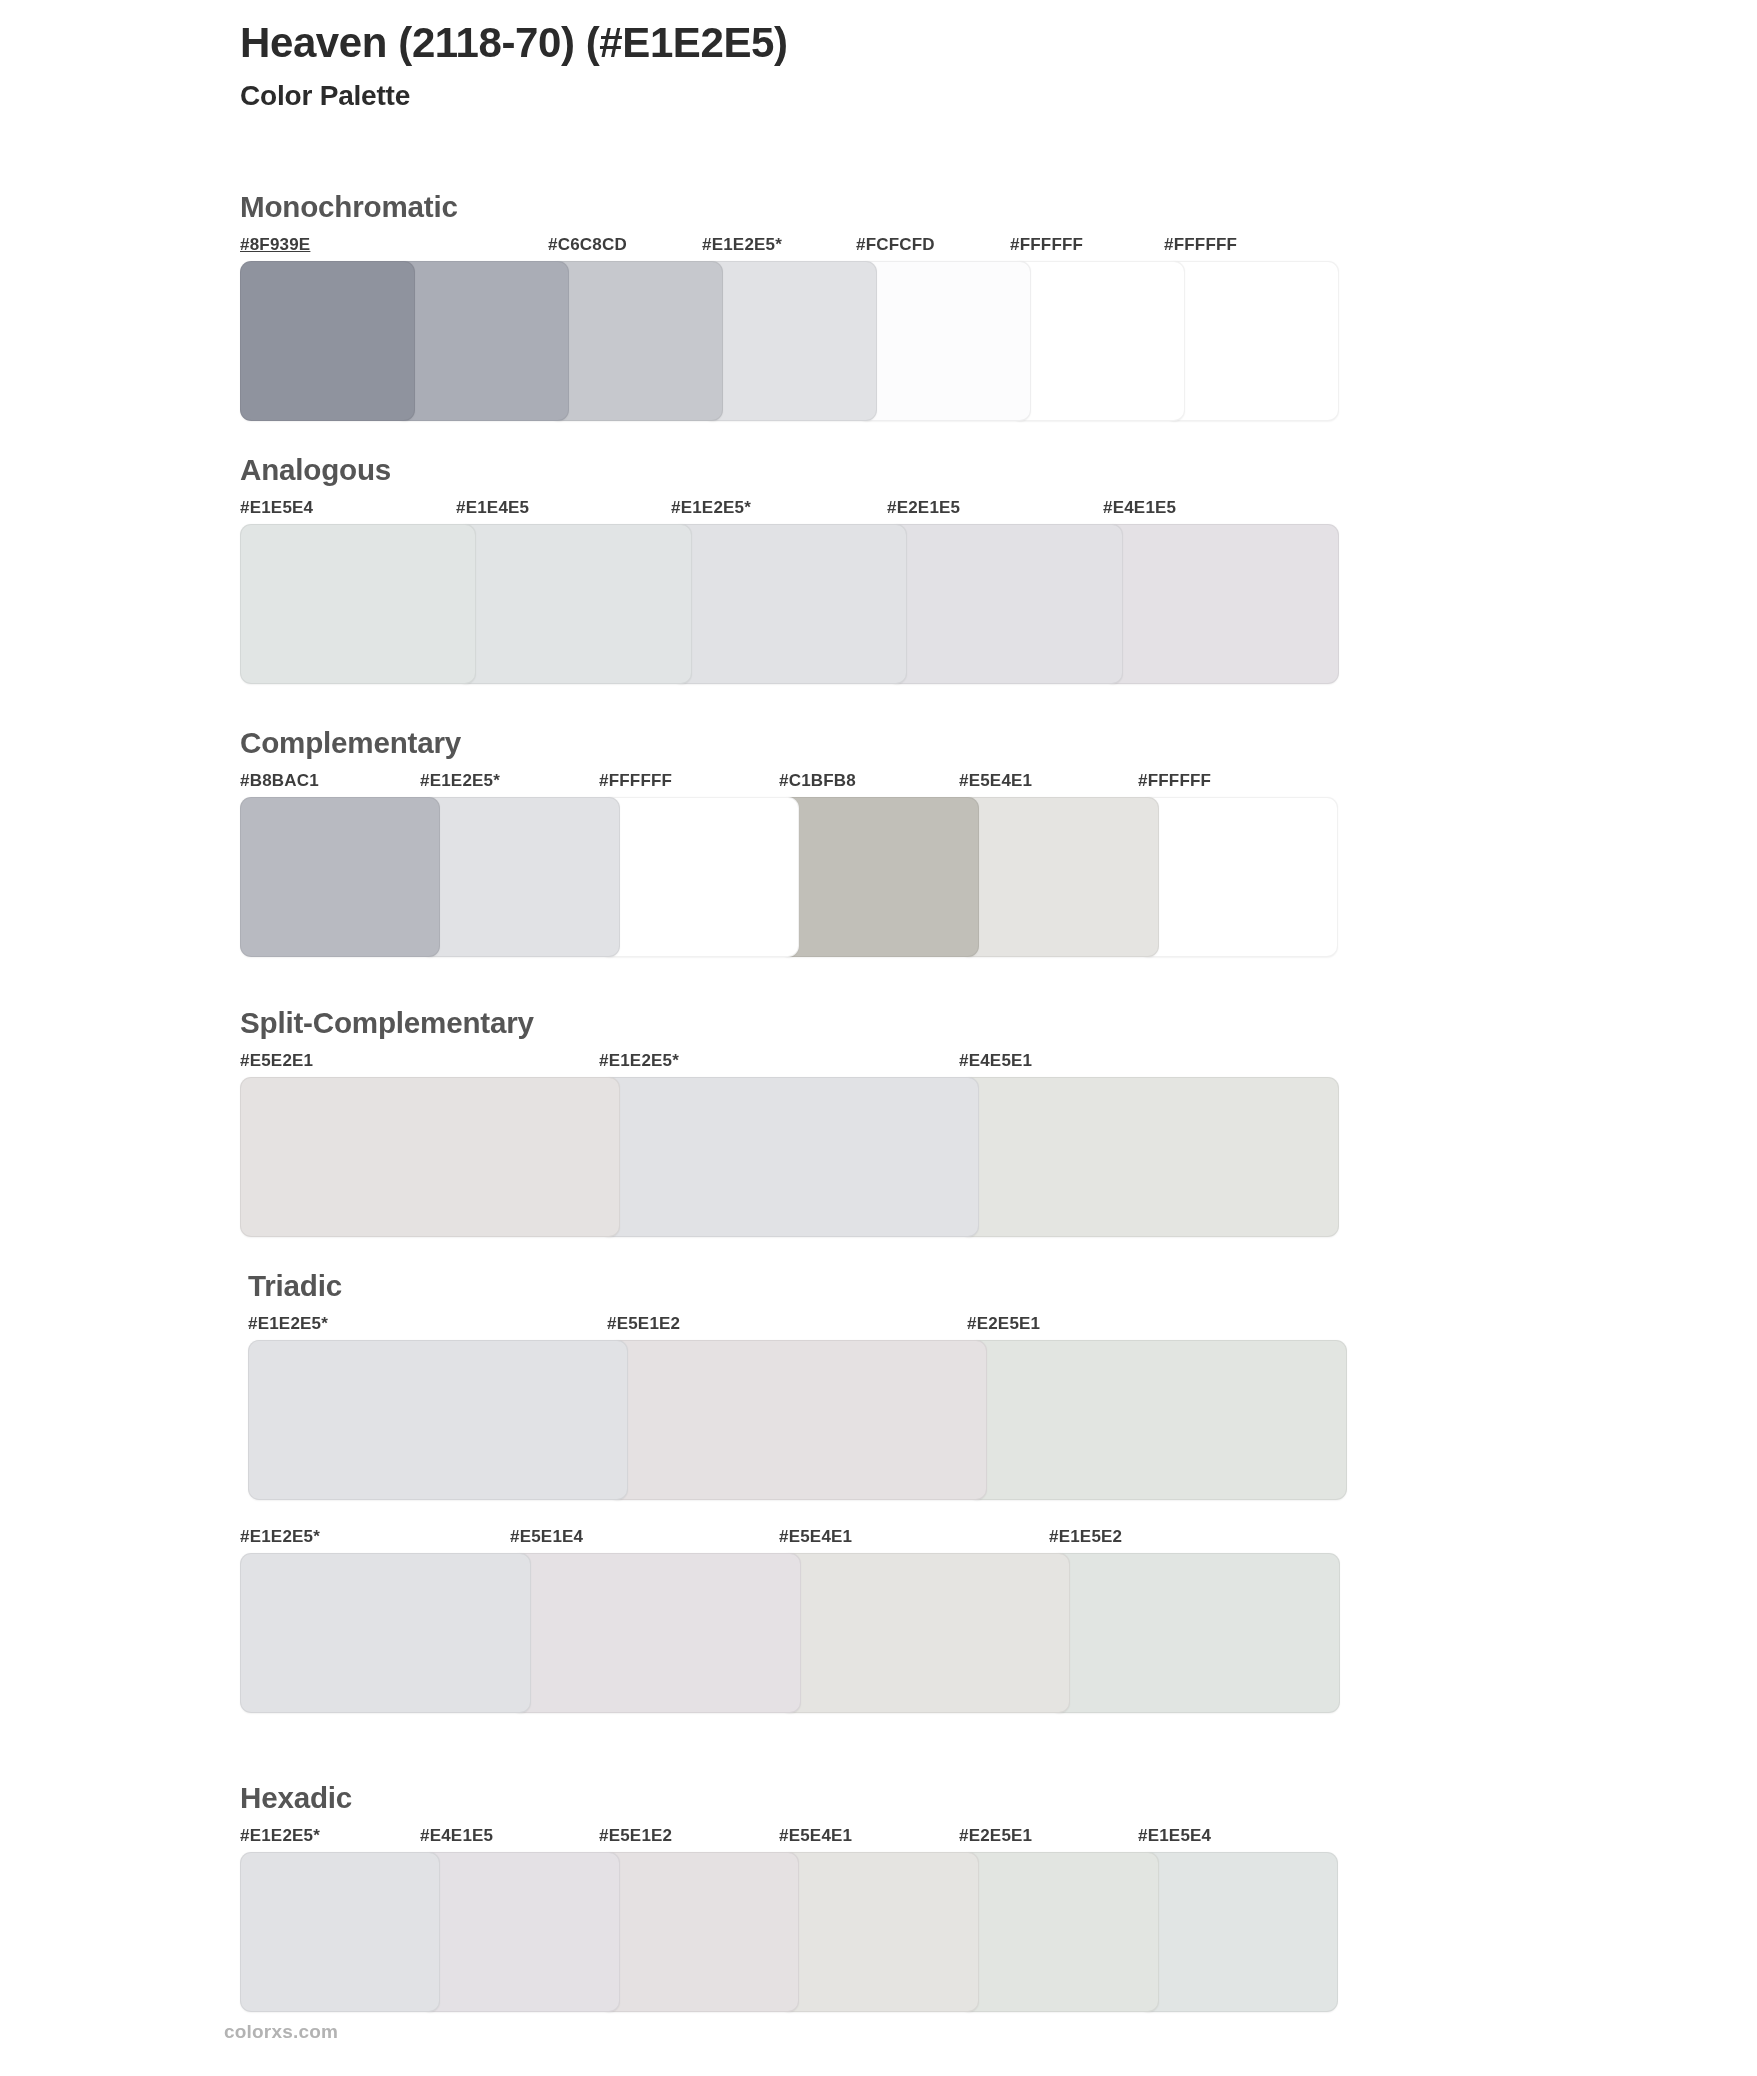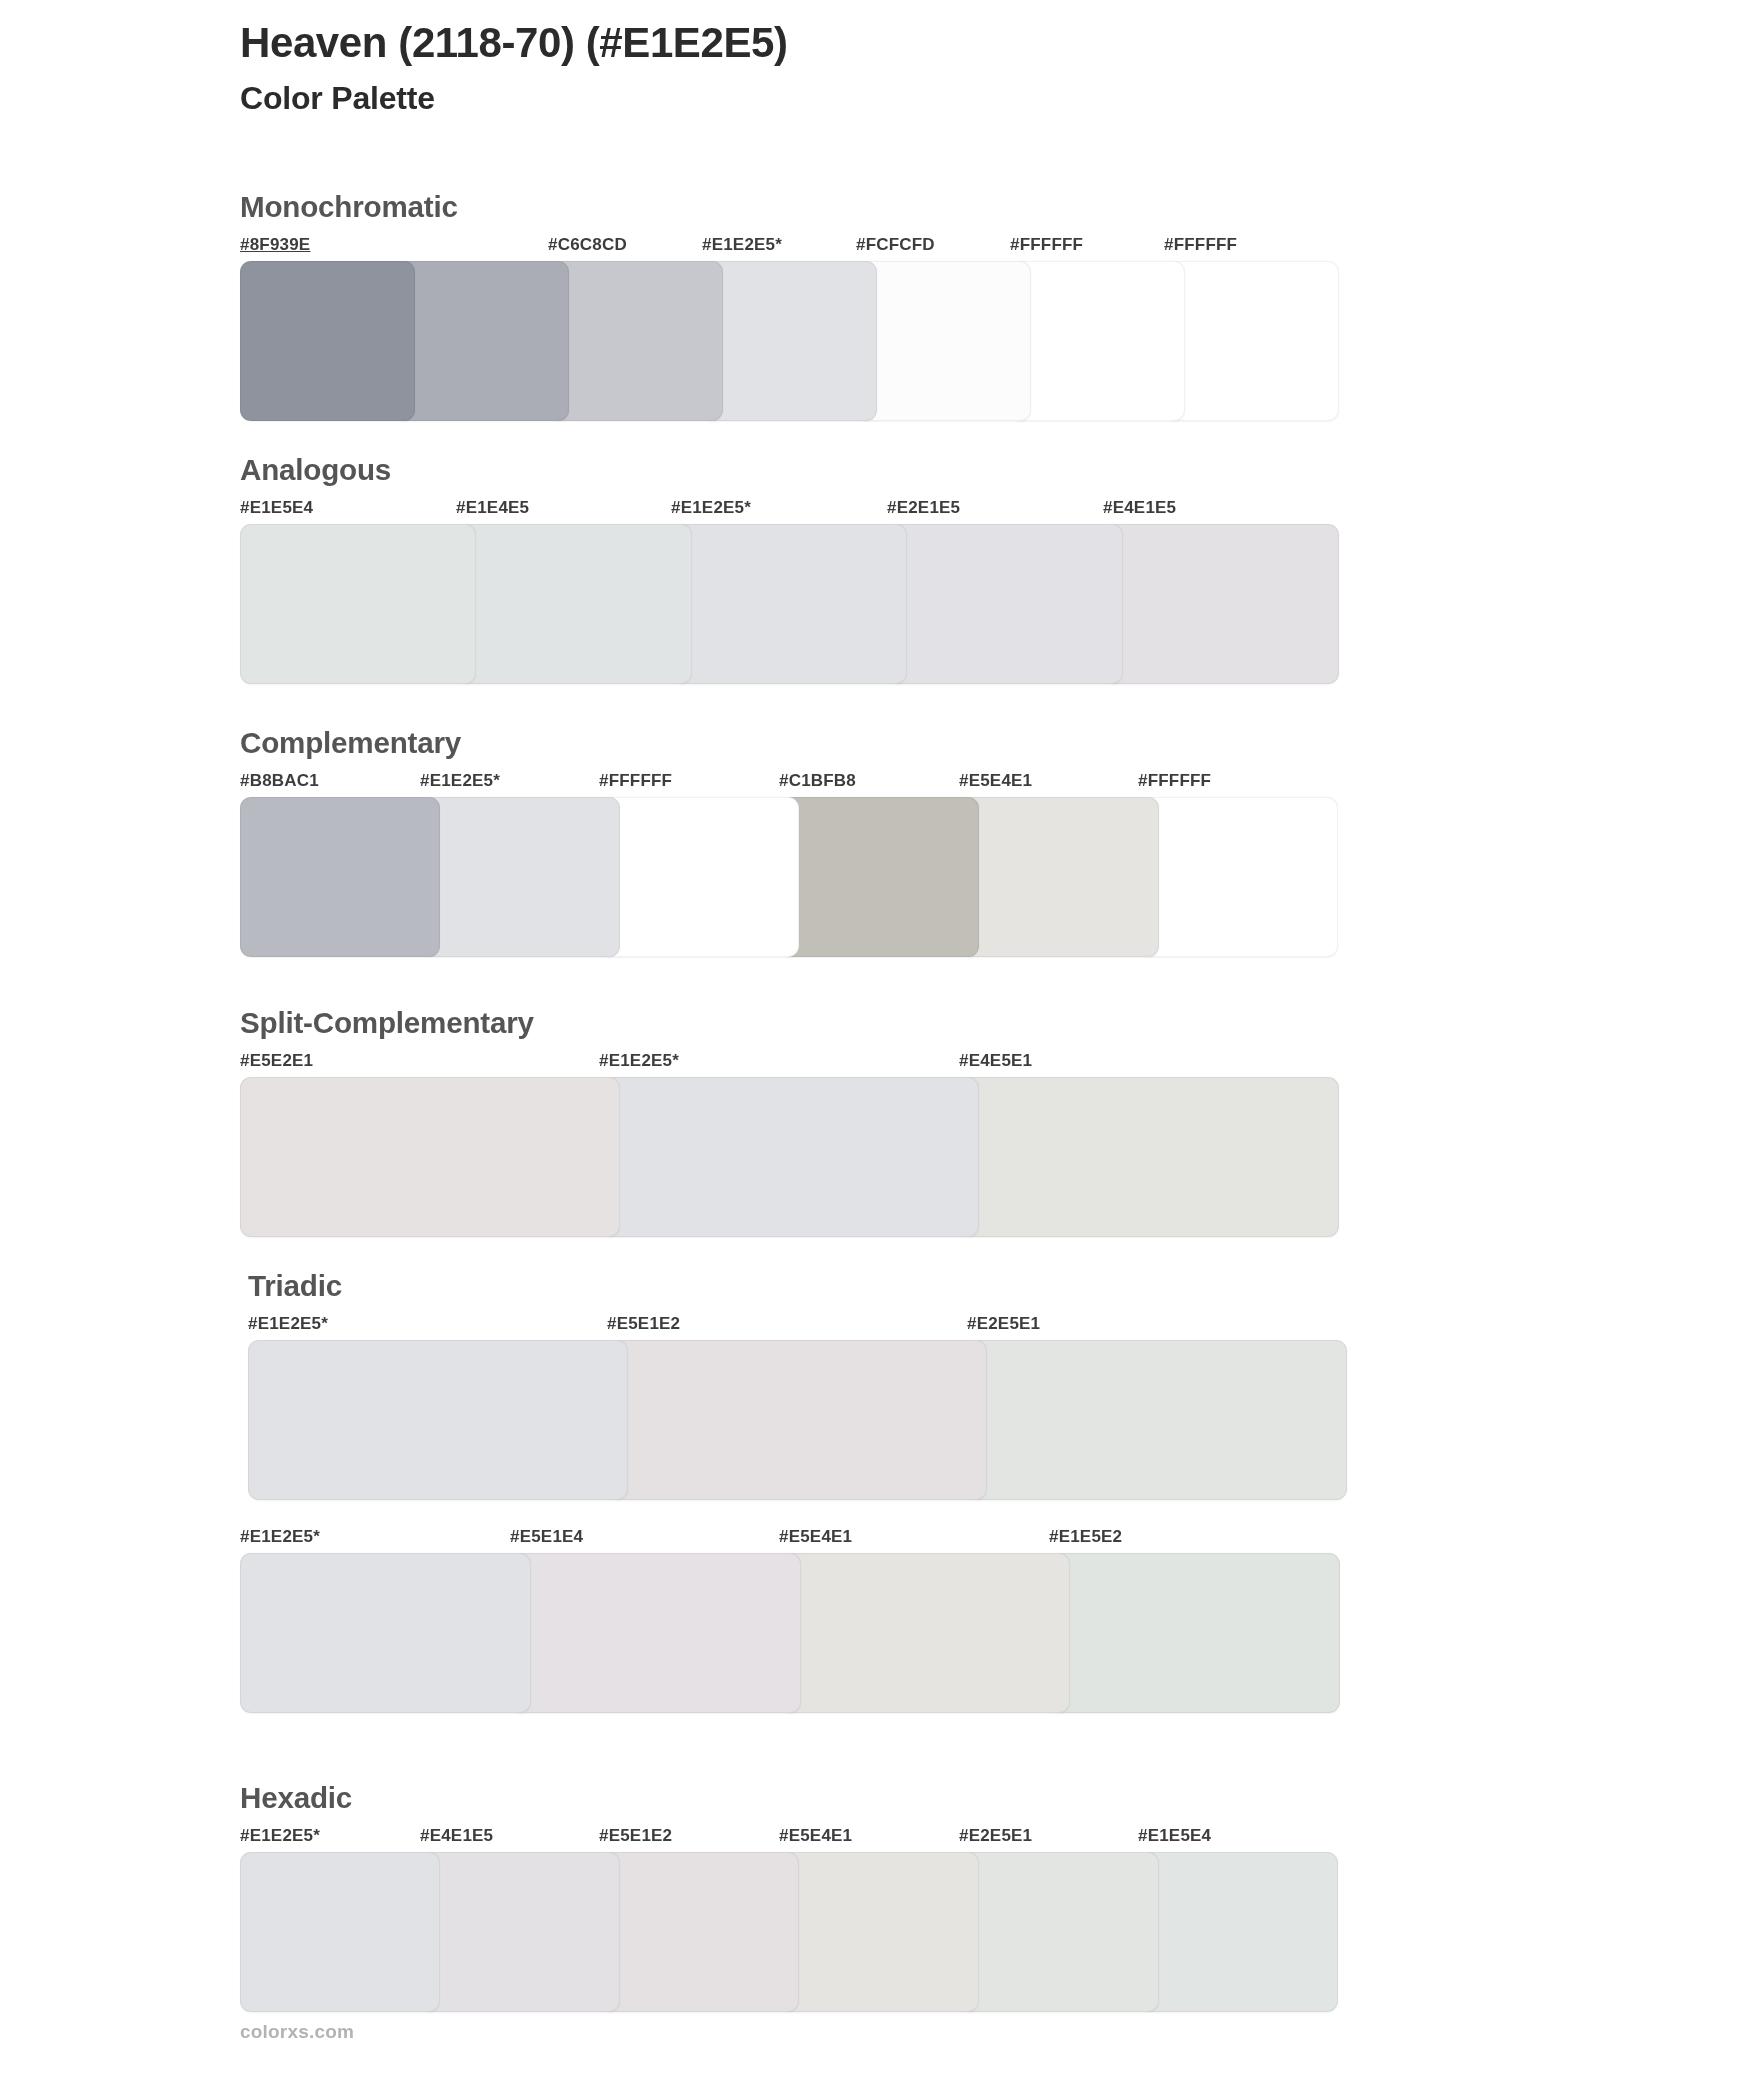--- a/index.html
+++ b/index.html
@@ -34,21 +34,21 @@
   .page-title {
     font-size: 42px;
     font-weight: 700;
     letter-spacing: -0.4px;
     color: #2b2b2b;
     line-height: 1.12;
     white-space: nowrap;
   }
 
   .page-subtitle {
-    font-size: 32px;
+    font-size: 28px;
     font-weight: 700;
     letter-spacing: -0.2px;
     color: #2b2b2b;
     line-height: 1.2;
     margin-top: 12.8px;
   }
 
   
   .sections {
     position: absolute;
@@ -98,21 +98,21 @@
     position: absolute;
     top: 0;
     border-radius: 11.2px;
     border: 0.8px solid rgba(0, 0, 0, 0.055);
     box-shadow: 0 0.8px 1.6px rgba(0, 0, 0, 0.05);
   }
 
   
   .footer {
     position: absolute;
-    left: 240px;
+    left: 224px;
     top: 2021px;
   }
 
   .footer-brand {
     font-size: 19px;
     font-weight: 700;
     color: #b3b3b3;
     letter-spacing: 0.2px;
   }
 </style>

